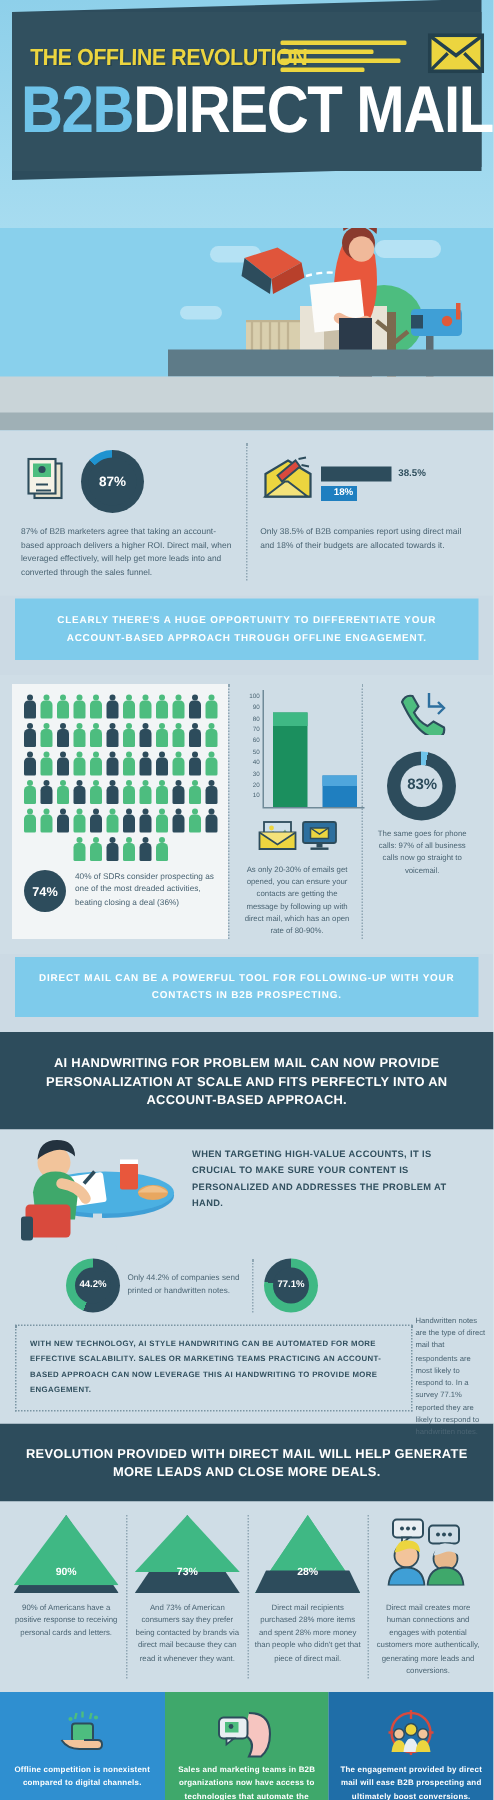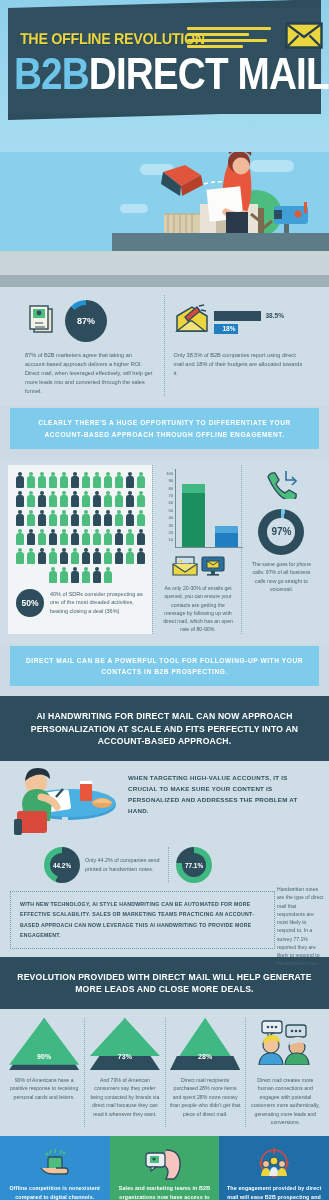--- a/index.html
+++ b/index.html
@@ -52,21 +52,21 @@
   .intro-text {
     position:absolute; left:19px; top:24px; z-index:6;
     color:#ffffff; font-size:7.6px; font-weight:bold; line-height:1.62;
     letter-spacing:0.55px;
   }
   .ground { position:absolute; left:0; bottom:10px; width:329px; height:26px; background:#c9d4d8; }
   .ground2 { position:absolute; left:0; bottom:0; width:329px; height:12px; background:#9fb0b6; }
   .road { position:absolute; left:112px; bottom:36px; width:217px; height:18px; background:#5e7b88; }
 
   
-  .stats1 { background:#cfdde6; padding:8px 16px 10px; display:flex; position:relative; }
+  .stats1 { background:#cfdde6; padding:8px 5px 10px; display:flex; position:relative; }
   .stats1 .col { width:50%; padding:0 9px; }
   .stats1 .col.left { border-right:1px dotted #8fa6b3; }
   .stat-top { height:52px; display:flex; align-items:center; gap:6px; }
   .donut87 {
     width:42px; height:42px; border-radius:50%;
     background:conic-gradient(#2d4c5c 0 87%, #1f93d0 87% 100%);
     display:flex; align-items:center; justify-content:center; position:relative;
   }
   .donut87::after { content:""; position:absolute; inset:5px; border-radius:50%; background:#2d4c5c; }
   .donut87 span { position:relative; z-index:2; color:#fff; font-size:9px; font-weight:bold; }
@@ -568,21 +568,21 @@
           <div class="person p-d">
             <span class="h"></span>
             <span class="b"></span>
           </div>
           <div class="person p-g">
             <span class="h"></span>
             <span class="b"></span>
           </div>
         </div>
       <div class="forty-row">
-        <div class="badge40">50%</div>
+        <div class="badge40">74%</div>
         <div class="forty-txt">40% of SDRs consider prospecting as one of the most dreaded activities, beating closing a deal (36%)</div>
       </div>
     </div>
 
     <div class="chart-col">
       <div class="chartbox">
         <div class="yaxis" id="yaxis">
             <div style="top: 4px;">100</div>
             <div style="top: 11.4px;">90</div>
             <div style="top: 18.8px;">80</div>
@@ -628,29 +628,29 @@
 
     <div class="phone-col">
       <span>
         <svg width="34" height="30" viewBox="0 0 34 30">
           <path d="M4 8 q2 -5 7 -4 l4 7 l-3 4 q3 6 9 9 l4 -3 l7 4 q1 5 -4 7 q-13 0 -24 -24z" fill="#4dbd7f" stroke="#2d4c5c" stroke-width="1.4"></path>
           <path d="M22 2 v9 h9" fill="none" stroke="#2d6f9e" stroke-width="1.6"></path>
           <path d="M28 8 l4 4 l-4 4" fill="none" stroke="#2d6f9e" stroke-width="1.6"></path>
         </svg>
       </span>
       <div class="donut97">
-        <span>97%</span>
+        <span>83%</span>
       </div>
       <div class="phone-cap">The same goes for phone calls: 97% of all business calls now go straight to voicemail.</div>
     </div>
   </div>
 
   <div class="banner-lt">DIRECT MAIL CAN BE A POWERFUL TOOL FOR FOLLOWING-UP WITH YOUR CONTACTS IN B2B PROSPECTING.</div>
 
-  <div class="banner-dk">AI HANDWRITING FOR DIRECT MAIL CAN NOW APPROACH PERSONALIZATION AT SCALE AND FITS PERFECTLY INTO AN ACCOUNT-BASED APPROACH.</div>
+  <div class="banner-dk">AI HANDWRITING FOR PROBLEM MAIL CAN NOW PROVIDE PERSONALIZATION AT SCALE AND FITS PERFECTLY INTO AN ACCOUNT-BASED APPROACH.</div>
 
   <div class="ai-sec">
     <div class="ai-top">
       <div class="illus">
         <svg width="118" height="78" viewBox="0 0 118 78">
           <ellipse cx="62" cy="38" rx="46" ry="15" fill="#3f9fd6"></ellipse>
           <ellipse cx="62" cy="36" rx="46" ry="14" fill="#4bb0e2"></ellipse>
           <rect x="54" y="50" width="6" height="22" fill="#cfdde6"></rect>
           <ellipse cx="57" cy="73" rx="13" ry="4" fill="#cfdde6"></ellipse>
           <rect x="36" y="24" width="26" height="20" rx="2" fill="#fff" transform="rotate(-8 49 34)"></rect>

